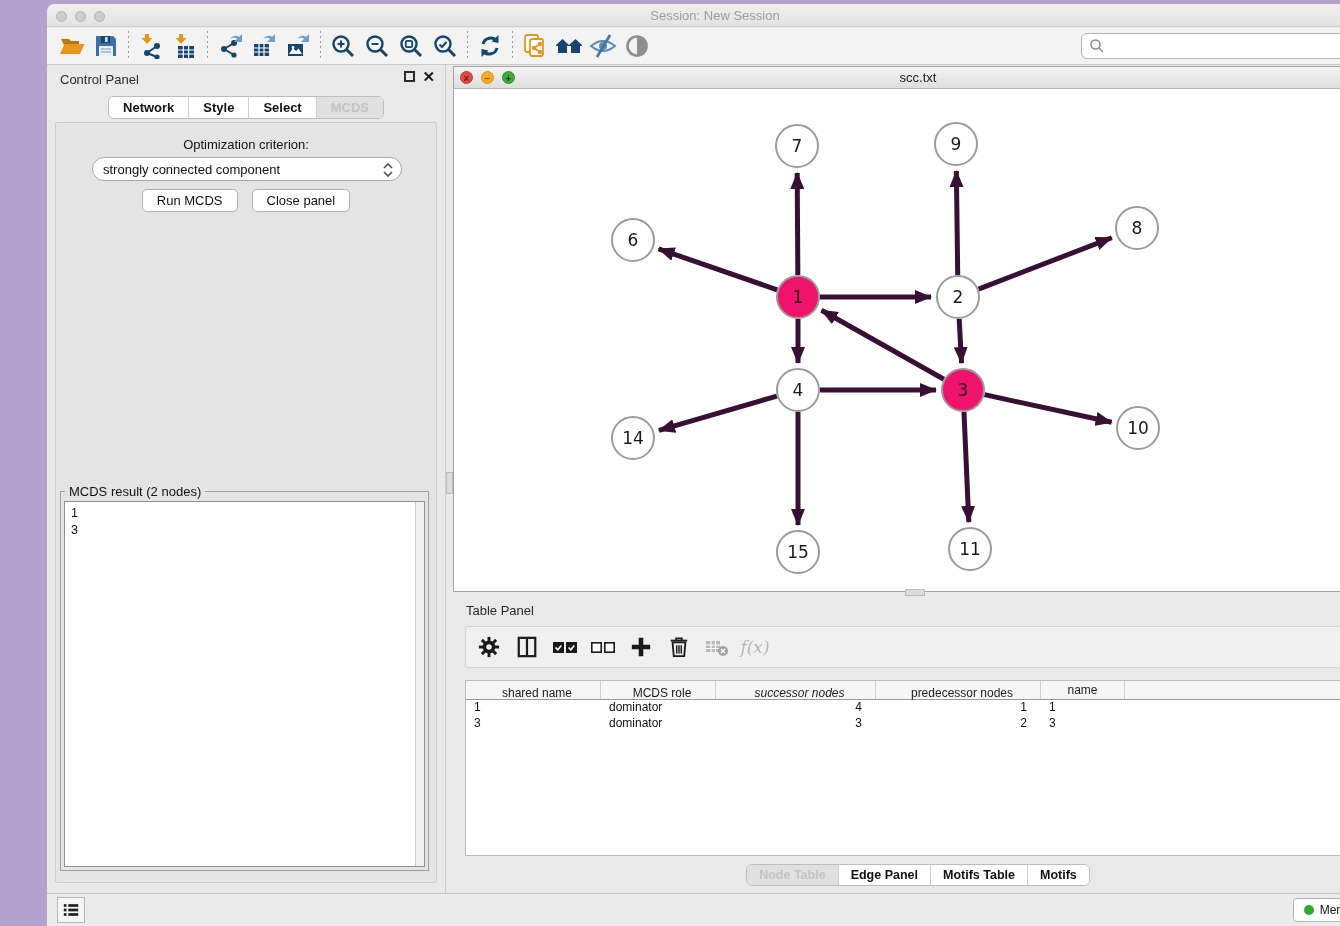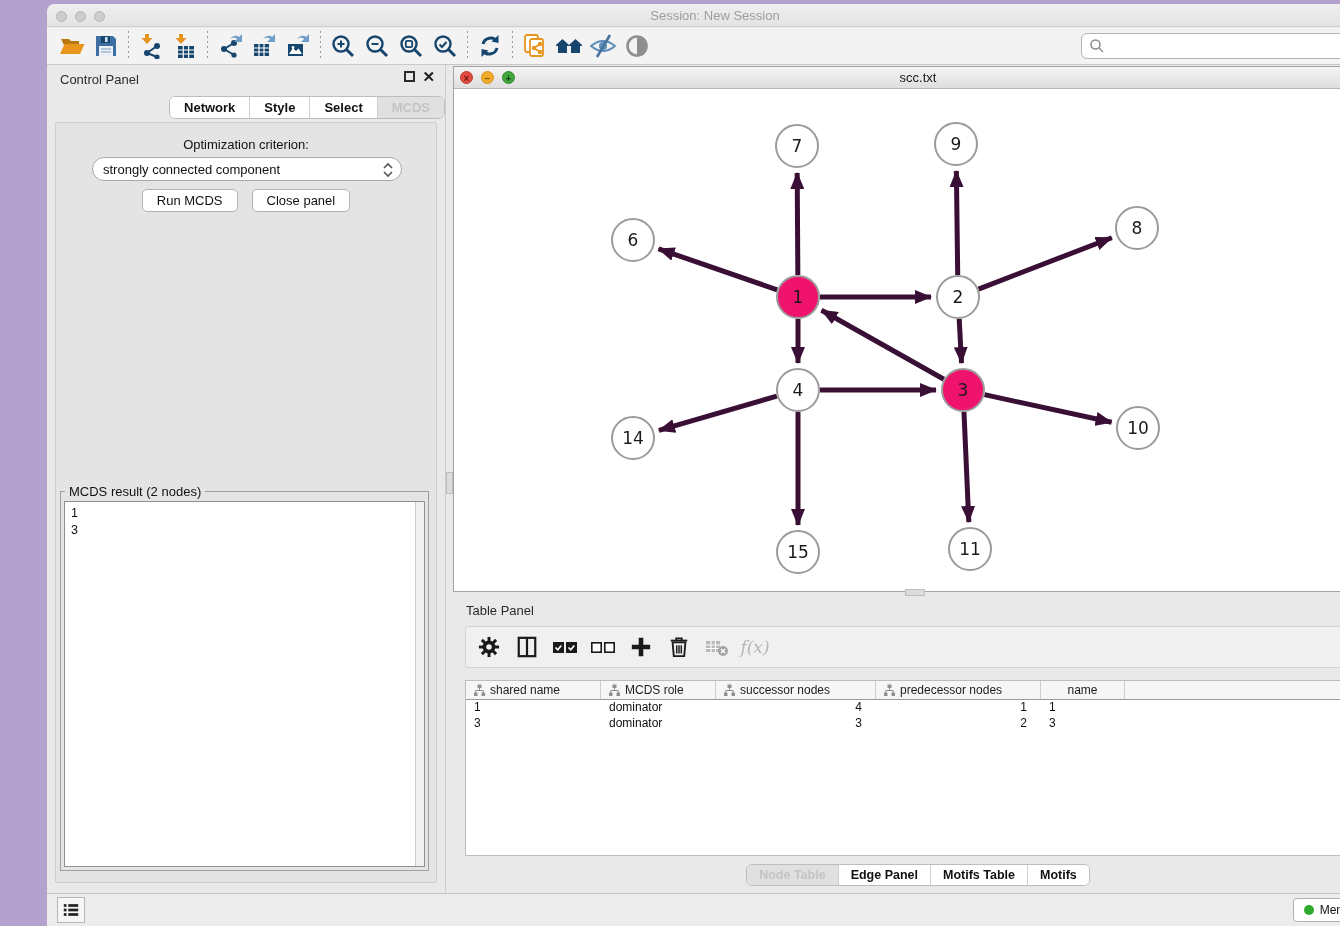--- a/index.html
+++ b/index.html
@@ -30,21 +30,21 @@
   .search-wrap input { border:none; outline:none; flex:1; font-size:13px; background:transparent; height:20px; }
 
   
   .control-panel { position:absolute; left:0; top:61px; width:399px; bottom:33px; background:#e9e9e9; border-right:1px solid #cdcdcd; }
   .panel-header { position:absolute; left:0; top:0; width:100%; height:28px;text-decoration:underline; }
   .panel-title { position:absolute; left:13px; top:7px; font-size:13px; color:#2b2b2b; }
   .panel-btns { position:absolute; right:10px; top:6px; display:flex; gap:7px; align-items:center; }
   .float-ic { width:11px; height:11px; border:2px solid #2b2b2b; display:inline-block; }
   .close-ic { font-size:15px; font-weight:bold; color:#1c1c1c; line-height:11px; }
 
-  .cp-tabs { position:absolute; left:0; top:31px; width:100%; display:flex; justify-content:flex-end; }
+  .cp-tabs { position:absolute; left:0; top:31px; width:100%; display:flex; justify-content:center; }
   .tabgroup { display:flex; border:1px solid #bdbdbd; border-radius:6px; overflow:hidden; background:#fff; }
   .tab { padding:3px 14px; font-size:13px; font-weight:bold; color:#111; background:#fff;
          border-right:1px solid #cfcfcf; cursor:default; }
   .tab:last-child { border-right:none; }
   .tab.selected { background:#e0e0e0; color:#c4c4c4; }
 
   .cp-content { position:absolute; left:8px; right:8px; top:57px; bottom:10px;
                 background:#e4e4e4; border:1px solid #cdcdcd; border-radius:2px; }
   .opt-label { position:absolute; left:0; right:0; top:14px; text-align:center; font-size:13px; color:#111; }
   .dropdown { position:absolute; left:36px; width:310px; top:34px; height:24px; background:#fff;
@@ -83,21 +83,21 @@
   .tp-toolbar { position:absolute; left:12px; right:12px; top:30px; height:42px;
                 background:#f0f0f0; border:1px solid #d4d4d4; border-radius:3px;
                 display:flex; align-items:center; padding:0 10px; gap:12px; }
   .tp-ic { display:flex; align-items:center; justify-content:center; width:26px; height:26px; }
   .fx { font-family:"DejaVu Serif", serif; font-style:italic; font-size:17px; color:#b5b5b5; }
 
   .tp-table { position:absolute; left:12px; right:12px; top:84px; height:176px;
               background:#fff; border:1px solid #bdbdbd; }
   .thead { display:flex; height:19px; background:#f6f6f6; border-bottom:1px solid #9c9c9c; }
   .th { display:flex; align-items:center; gap:5px; padding-left:8px; font-size:12px; color:#1c1c1c;
-        border-right:1px solid #cfcfcf; background:#f6f6f6; }
+        border-right:1px solid #cfcfcf; background:#f6f6f6;flex-direction:column; }
   .th.center { justify-content:center; padding-left:0; }
   .trow { display:flex; height:16px; font-size:12px; color:#111; }
   .td { overflow:hidden; white-space:nowrap; }
   .td.left { padding-left:8px; text-align:left; }
   .td.right { padding-right:14px; text-align:right; }
 
   .tp-tabs { position:absolute; left:0; right:0; top:268px; display:flex; justify-content:center; }
   .tp-tabs .tab { font-weight:bold; font-size:12.5px; padding:3px 12px; }
 
   
@@ -470,21 +470,21 @@
           </div>
           <div class="th" style="width: 115px;">
             <svg width="11" height="12" viewBox="0 0 11 12">
               <rect x="3.5" y="0.5" width="4" height="3.5" fill="#8f8f8f"></rect>
               <path d="M5.5 4v2.5M1.7 8.5V6.5h7.6v2" fill="none" stroke="#8f8f8f"></path>
               <rect x="0" y="8.5" width="3.5" height="3.5" fill="#8f8f8f"></rect>
               <rect x="7.5" y="8.5" width="3.5" height="3.5" fill="#8f8f8f"></rect>
             </svg>
             <span>MCDS role</span>
           </div>
-          <div class="th" style="width: 160px;">
+          <div class="th" style="width: 160px; font-style: italic;">
             <svg width="11" height="12" viewBox="0 0 11 12">
               <rect x="3.5" y="0.5" width="4" height="3.5" fill="#8f8f8f"></rect>
               <path d="M5.5 4v2.5M1.7 8.5V6.5h7.6v2" fill="none" stroke="#8f8f8f"></path>
               <rect x="0" y="8.5" width="3.5" height="3.5" fill="#8f8f8f"></rect>
               <rect x="7.5" y="8.5" width="3.5" height="3.5" fill="#8f8f8f"></rect>
             </svg>
             <span>successor nodes</span>
           </div>
           <div class="th" style="width: 165px;">
             <svg width="11" height="12" viewBox="0 0 11 12">

